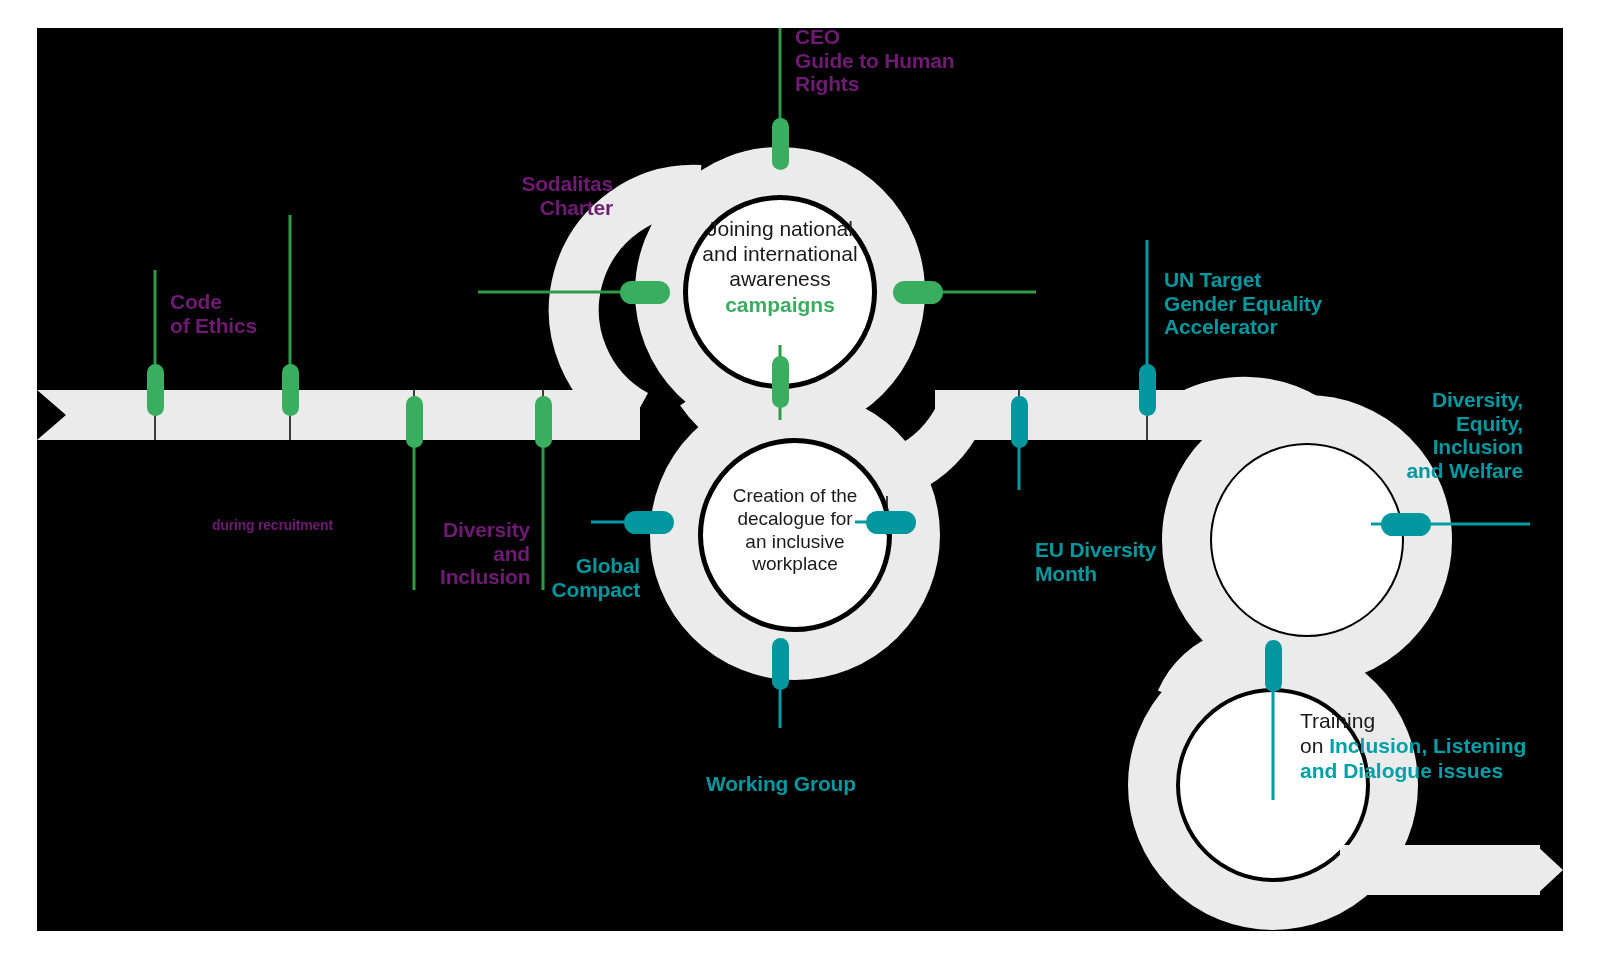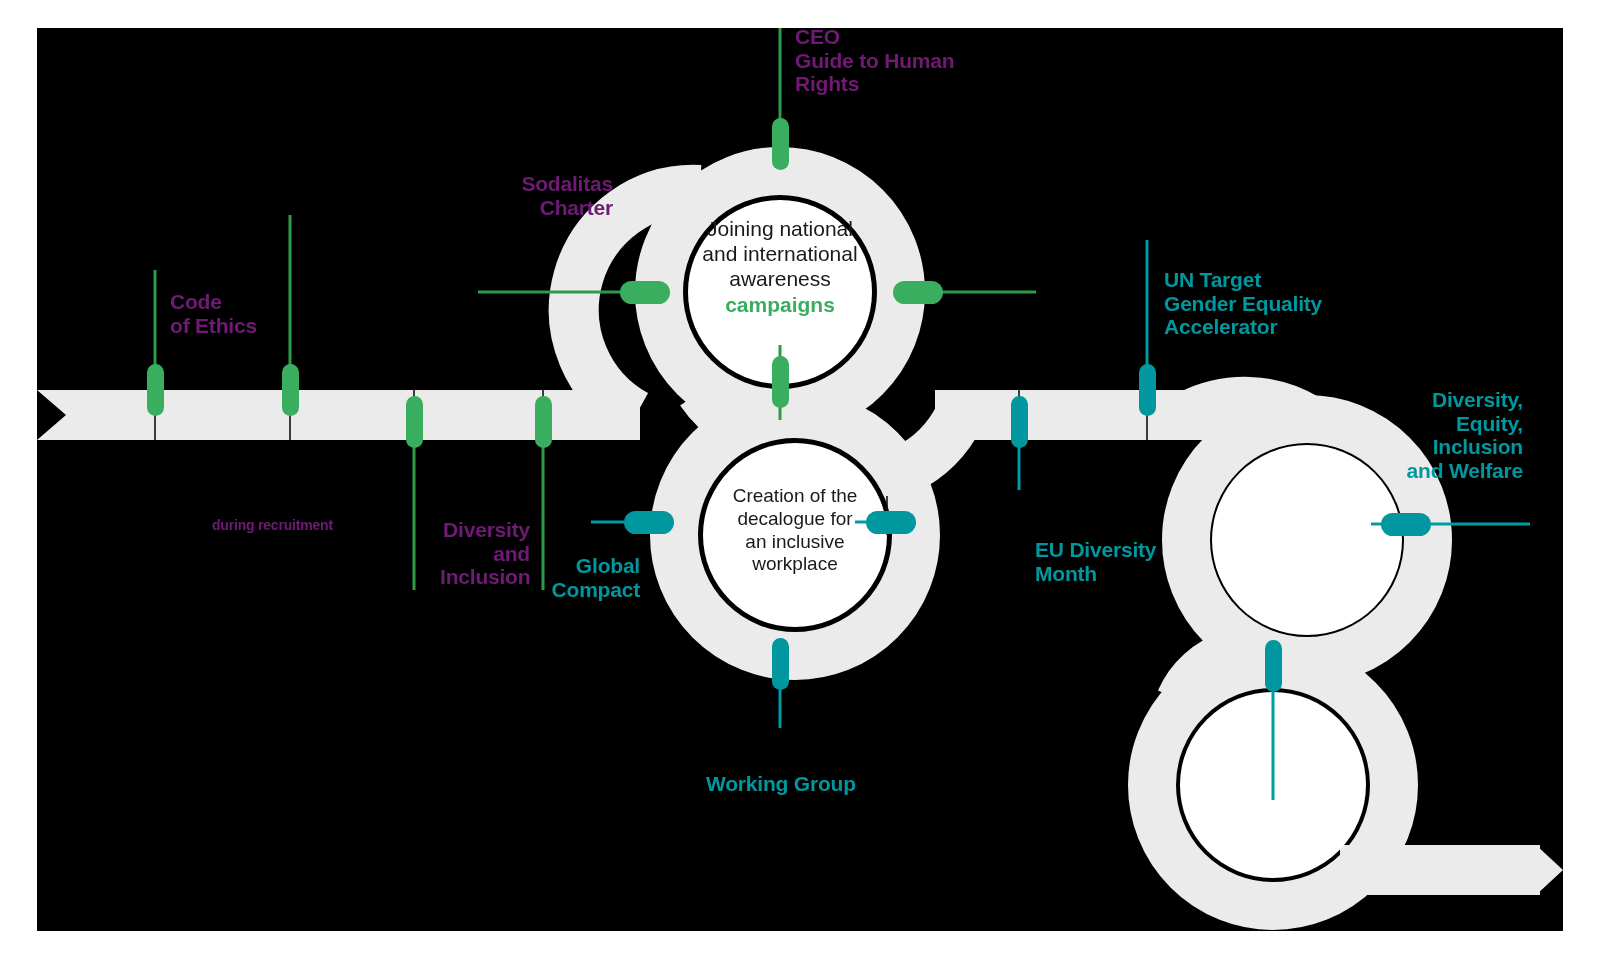--- a/index.html
+++ b/index.html
@@ -168,20 +168,27 @@
     <div>Accelerator</div>
   </div>
 
   <div class="lbl lbl-teal" style="left:1380px; top:388px; font-size:21px; text-align:right; width:143px;">
     <div>Diversity,</div>
     <div>Equity,</div>
     <div>Inclusion</div>
     <div>and Welfare</div>
   </div>
 
+  <div class="train-text" style="left:1300px; top:708px; font-size:21px; width:260px;">
+    <div style="font-size:21px;">Training</div>
+    <div style="white-space:nowrap;">
+      <span>on </span><span class="train-hl">Inclusion, Listening</span>
+    </div>
+    <div class="train-hl" style="white-space:nowrap;">and Dialogue issues</div>
+  </div>
 
   <div class="node-text" style="left:680px; top:216px; width:200px; font-size:21px;">
     <div>Joining national</div>
     <div>and international</div>
     <div>awareness</div>
     <div class="node-accent-green">campaigns</div>
   </div>
 
   <div class="node-text" style="left:695px; top:485px; width:200px; font-size:19px;">
     <div>Creation of the</div>

